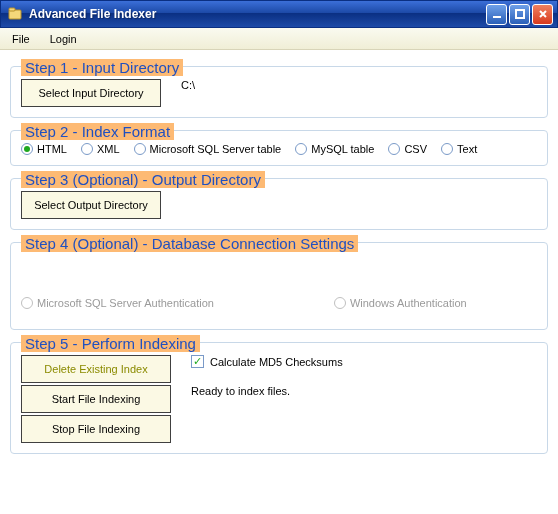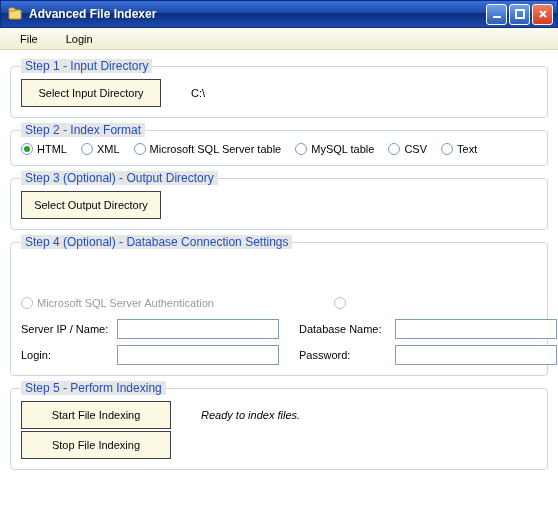--- a/index.html
+++ b/index.html
@@ -48,58 +48,58 @@
   
   .menubar {
     height: 22px;
     background: linear-gradient(to bottom,#fafaf0,#f0eed6);
     border-bottom: 1px solid #d8d4b8;
     display:flex;
     align-items:center;
     padding: 0 6px;
     gap: 8px;
   }
-  .menuitem { padding: 2px 6px; color:#000;margin-left:8px; }
+  .menuitem { padding: 2px 6px; color:#000; }
   
   .content {
     padding: 4px 10px 10px 10px;
     background:#fff;
   }
   
   .group {
     position: relative;
     border: 1px solid #c8d8e8;
     border-radius: 4px;
     margin-top: 12px;
     padding: 12px 10px 10px 10px;
   }
   .group-legend {
     position: absolute;
     top: -8px;
     left: 10px;
-    background: #e5e5e5;
+    background: #fdba74;
     padding: 0 4px;
     color: #2050c0;
-    font-size: 12px;
+    font-size: 15px;
   }
   
   .btn {
     display: inline-block;
     min-width: 150px;
     height: 28px;
     line-height: 26px;
     text-align: center;
     background: #fbf9e4;
     border: 1px solid #404040;
     padding: 0 10px;
     font-size: 11px;
     cursor: pointer;
   }
   .btn.narrow { min-width: 140px; }
-  .row { display:flex; align-items:center; gap: 30px; }
+  .row { display:flex; align-items:flex-start; gap: 20px; }
   .row + .row { margin-top: 2px; }
   .path-text { color:#000; font-size:11px; }
   
   .radio-row { display:flex; align-items:flex-end; gap: 14px; flex-wrap: nowrap; }
   .radio {
     display:inline-flex; align-items:center; gap:4px;
     color:#000;
   }
   .radio.disabled { color:#9a9a9a; }
   .rcircle {
@@ -131,21 +131,21 @@
   }
   .chk-box {
     width:13px; height:13px;
     border:1px solid #7a9ac8;
     display:inline-flex; align-items:center; justify-content:center;
     background:#fff;
     color:#1fa81f;
     font-size:11px;
     line-height:1;
   }
-  .status-text { color:#000;font-style:italic; }
+  .status-text { color:#000; }
   .olive-text { color:#8b8b00; }
 </style>
 </head>
 <body>
 
 <div class="titlebar">
   <span class="app-icon">
     <svg width="16" height="16" viewBox="0 0 16 16">
       <rect x="2" y="4" width="12" height="9" rx="1" fill="#f5d77a" stroke="#b7902a"></rect>
       <rect x="2" y="2" width="6" height="3" rx="1" fill="#f5d77a" stroke="#b7902a"></rect>
@@ -225,48 +225,34 @@
 
   <div class="group">
     <div class="group-legend">Step 4 (Optional) - Database Connection Settings</div>
     <div class="radio-row" style="gap:120px; margin-bottom:10px;margin-top:42px;">
       <span class="radio disabled">
           <span class="rcircle"></span>
           <span>Microsoft SQL Server Authentication</span>
         </span>
       <span class="radio disabled">
           <span class="rcircle"></span>
-        </span>
-    </div>
-    <div class="db-grid">
-      <div class="db-col">
-        <div class="field-row">
-          <span class="field-label">Server IP / Name:</span>
-          <input class="tinput" type="text" value="" style="">
-        </div>
-        <div class="field-row">
-          <span class="field-label">Login:</span>
-          <input class="tinput" type="text" value="" style="">
-        </div>
-      </div>
-      <div class="db-col">
-        <div class="field-row">
-          <span class="field-label">Database Name:</span>
-          <input class="tinput" type="text" value="" style="">
-        </div>
-        <div class="field-row">
-          <span class="field-label">Password:</span>
-          <input class="tinput" type="password" value="" style="">
-        </div>
-      </div>
+          <span>Windows Authentication</span>
+        </span>
     </div>
   </div>
 
   <div class="group">
     <div class="group-legend">Step 5 - Perform Indexing</div>
+    <div class="row">
+      <span class="btn olive-text">Delete Existing Index</span>
+      <span class="chk">
+        <span class="chk-box">✓</span>
+        <span>Calculate MD5 Checksums</span>
+      </span>
+    </div>
     <div class="row">
       <span class="btn">Start File Indexing</span>
       <span class="status-text">Ready to index files.</span>
     </div>
     <div class="row">
       <span class="btn">Stop File Indexing</span>
     </div>
   </div>
 
 </div>

